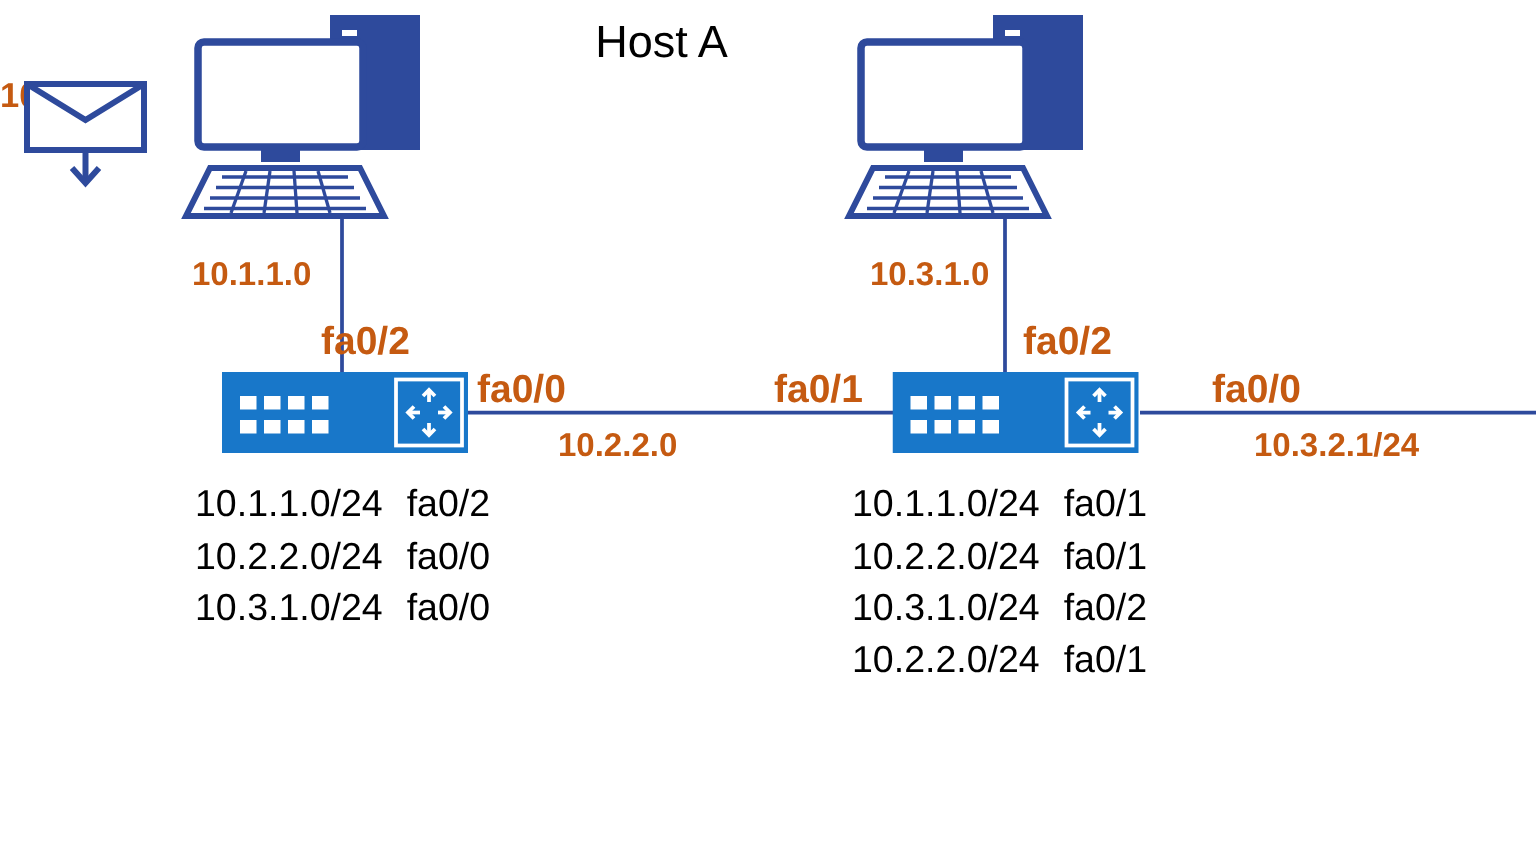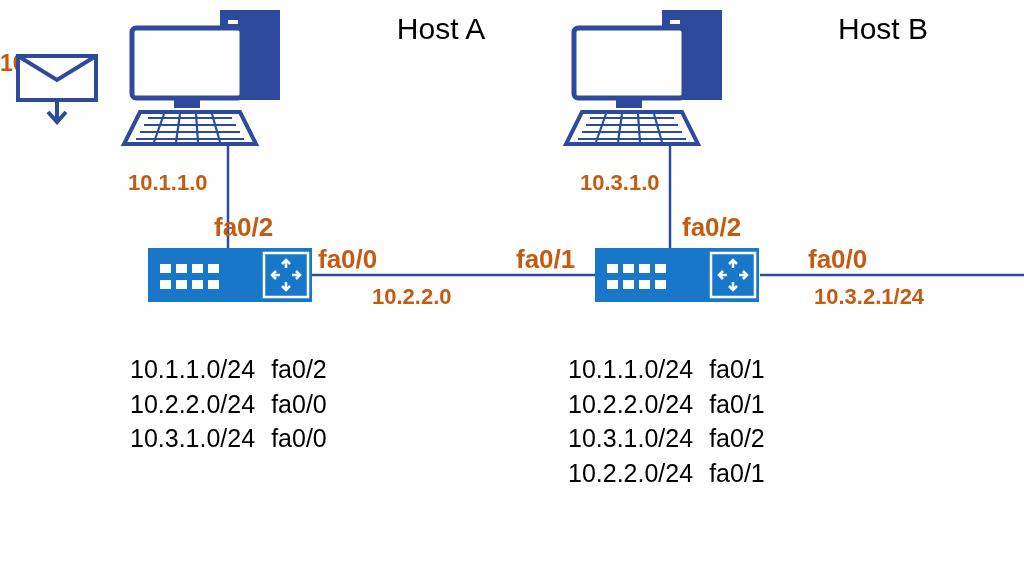--- a/index.html
+++ b/index.html
@@ -1,19 +1,19 @@
 <!DOCTYPE html>
 <html><head>
 <meta charset="utf-8">
 <style>
   body{margin:0;font-family:"Segoe UI",Arial,sans-serif;width:1024px;height:570px;position:relative;background:#fff;}
   .orange{color:#c55a11;font-weight:600;font-size:22px;}
   .title{font-size:30px;font-weight:400;text-align:center;line-height:1.15;}
   .abs{position:absolute;}
-  .tbl{font-size:25px;font-weight:400;margin-top:33px;}
+  .tbl{font-size:25px;font-weight:400;}
   .tbl-title{font-size:26px;font-weight:700;}
   .tbl td{padding:0 14px 0 0;line-height:1.3;}
   svg{position:absolute;left:0;top:0;}
 </style>
 </head>
 <body>
 
 <svg width="1024" height="570">
   <line x1="228" y1="145" x2="228" y2="265" stroke="#2e4a9c" stroke-width="2.5"></line>
   <line x1="670" y1="145" x2="670" y2="265" stroke="#2e4a9c" stroke-width="2.5"></line>
@@ -65,21 +65,20 @@
       <line x1="24" y1="115" x2="116" y2="115"></line>
       <line x1="20" y1="122" x2="120" y2="122"></line>
       <line x1="16" y1="129" x2="124" y2="129"></line>
       <line x1="44" y1="104" x2="34" y2="132"></line>
       <line x1="60" y1="104" x2="56" y2="132"></line>
       <line x1="76" y1="104" x2="78" y2="132"></line>
       <line x1="92" y1="104" x2="100" y2="132"></line>
     </g>
 </svg>
 <div class="abs title" style="left:768px;top:12px;width:230px;">
-  <div>Host B</div>
 </div>
 
 <svg class="abs" style="left:148px;top:248px;" width="170" height="58">
   <rect x="0" y="0" width="164" height="54" fill="#1877c9"></rect>
   <rect x="116" y="5" width="44" height="44" fill="none" stroke="#fff" stroke-width="2.5"></rect>
   <g stroke="#fff" stroke-width="2.5" fill="none">
     <line x1="138" y1="12" x2="138" y2="20"></line>
       <polyline points="134,16 138,12 142,16"></polyline>
     <line x1="138" y1="42" x2="138" y2="34"></line>
       <polyline points="134,38 138,42 142,38"></polyline>
@@ -126,21 +125,21 @@
 </svg>
 
 <div class="abs orange" style="left:128px;top:170px;">10.1.1.0</div>
 <div class="abs orange" style="left:214px;top:212px;font-size:26px;">fa0/2</div>
 <div class="abs orange" style="left:318px;top:244px;font-size:26px;">fa0/0</div>
 <div class="abs orange" style="left:372px;top:284px;">10.2.2.0</div>
 <div class="abs orange" style="left:516px;top:244px;font-size:26px;">fa0/1</div>
 <div class="abs orange" style="left:580px;top:170px;">10.3.1.0</div>
 <div class="abs orange" style="left:682px;top:212px;font-size:26px;">fa0/2</div>
 <div class="abs orange" style="left:808px;top:244px;font-size:26px;">fa0/0</div>
-<div class="abs orange" style="left:814px;top:284px;">10.3.2.1/24</div>
+<div class="abs orange" style="left:836px;top:284px;">10.3.2.1/24</div>
 
 <div class="abs" style="left:128px;top:318px;">
   <table class="tbl">
     <tbody>
         <tr>
           <td>10.1.1.0/24</td>
           <td>fa0/2</td>
         </tr>
     <tr>
           <td>10.2.2.0/24</td>

